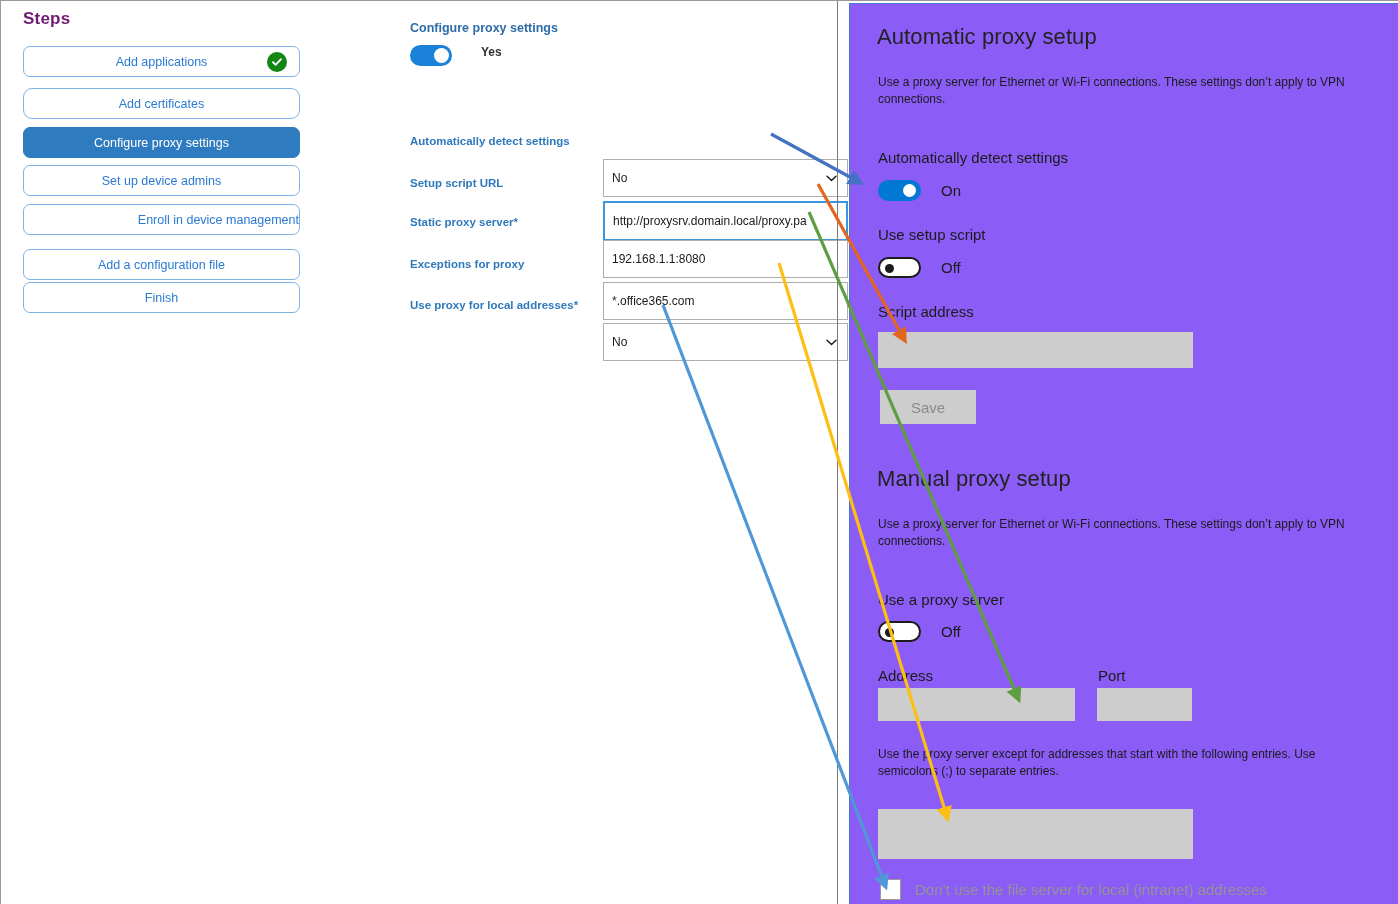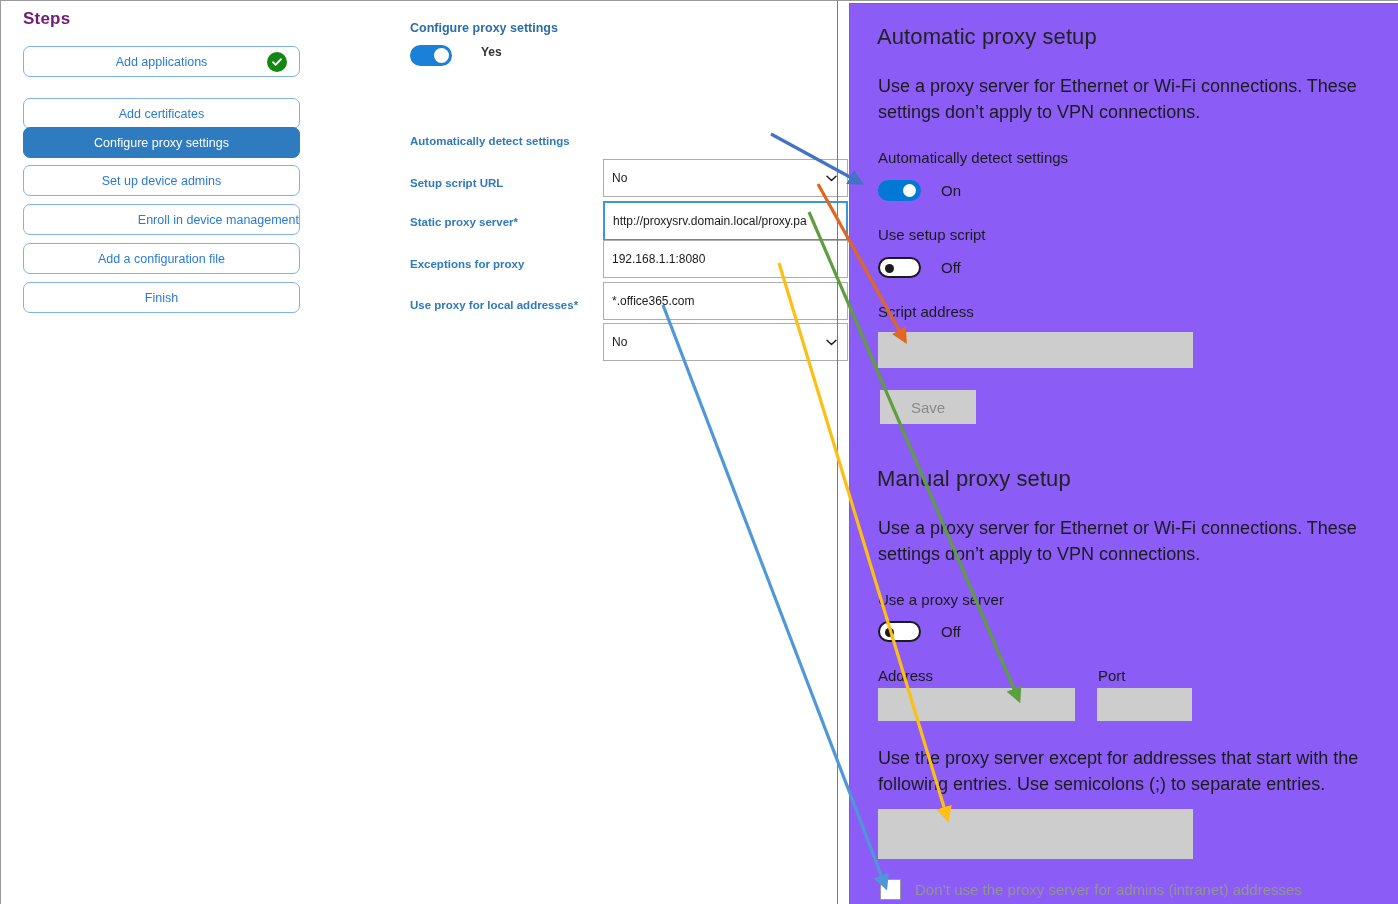--- a/index.html
+++ b/index.html
@@ -54,21 +54,21 @@
   .chev{width:11px;height:7px;flex:none;}
 
   
   #divider-gray{position:absolute;left:836px;top:0;width:1px;height:904px;background:#7a7a7a;}
   #win-panel{
     position:absolute;left:848px;top:2px;width:550px;height:902px;
     background:#8b5cf6;border:1px solid #4a78c8;border-right:none;border-bottom:none;box-sizing:border-box;
     color:#1a1a1a;overflow:hidden;
   }
   .w-h1{position:absolute;left:27px;font-size:22px;font-weight:normal;color:#222;letter-spacing:.1px;}
-  .w-body{position:absolute;left:28px;width:495px;font-size:18px;line-height:1.42;color:#1b1b1b;}
+  .w-body{position:absolute;left:28px;width:495px;font-size:12px;line-height:1.42;color:#1b1b1b;}
   .w-sub{position:absolute;left:28px;font-size:15px;color:#1b1b1b;}
   .w-toggle-row{position:absolute;left:28px;display:flex;align-items:center;gap:20px;}
   .w-tg{width:43px;height:21px;border-radius:11px;position:relative;flex:none;cursor:pointer;box-sizing:border-box;}
   .w-tg.on{background:#0078d4;}
   .w-tg.on .k{position:absolute;top:4px;right:5px;width:13px;height:13px;border-radius:50%;background:#fff;}
   .w-tg.off{background:#fff;border:2px solid #1b1b1b;}
   .w-tg.off .k{position:absolute;top:5px;left:5px;width:9px;height:9px;border-radius:50%;background:#1b1b1b;}
   .w-tg-label{font-size:15px;color:#1b1b1b;}
   .w-box{position:absolute;background:#cdcdcd;}
   .w-savebtn{position:absolute;background:#cdcdcd;display:flex;align-items:center;justify-content:center;font-size:15px;color:#8a8a8a;cursor:pointer;}
@@ -89,37 +89,37 @@
 
     <div class="step-btn" style="top:45px;">
       <span>Add applications</span>
       <span class="step-check">
         <svg width="12" height="12" viewBox="0 0 12 12">
             <path d="M2 6.2 L4.6 8.8 L10 3.2" fill="none" stroke="#ffffff" stroke-width="1.9" stroke-linecap="round" stroke-linejoin="round"></path>
           </svg>
       </span>
     </div>
 
-    <div class="step-btn" style="top:97px;">
+    <div class="step-btn" style="top:87px;border-radius:9px;">
       <span>Add certificates</span>
     </div>
 
     <div class="step-btn active" style="top:126px;">
       <span>Configure proxy settings</span>
     </div>
 
     <div class="step-btn" style="top:164px;">
       <span>Set up device admins</span>
     </div>
 
     <div class="step-btn" style="top:203px;justify-content:flex-end;">
       <span>Enroll in device management</span>
     </div>
 
-    <div class="step-btn" style="top:242px;">
+    <div class="step-btn" style="top:248px;">
       <span>Add a configuration file</span>
     </div>
 
     <div class="step-btn" style="top:281px;">
       <span>Finish</span>
     </div>
   </div>
 
   <div id="form-panel">
     <div id="form-title">Configure proxy settings</div>
@@ -217,21 +217,21 @@
 
     <div class="w-sub" style="left:248px;top:663px;">Port</div>
     <div class="w-box" style="left:247px;top:684px;width:95px;height:33px;"></div>
 
     <div class="w-body" style="top:742px;">Use the proxy server except for addresses that start with the following entries. Use semicolons (;) to separate entries.</div>
     <div class="w-box" style="left:28px;top:805px;width:315px;height:50px;"></div>
   </div>
 
   <div id="chk-row">
     <span id="chk-box"></span>
-    <span id="chk-label">Don’t use the proxy server for admins (intranet) addresses</span>
+    <span id="chk-label">Don’t use the file server for local (intranet) addresses</span>
   </div>
 
   <svg id="arrows" viewBox="0 0 1398 904">
     <defs>
       <marker id="mh0" markerWidth="5" markerHeight="5" refX="3.2" refY="2.5" orient="auto">
           <path d="M0,0 L5,2.5 L0,5 z" fill="#4472c4"></path>
         </marker>
       <marker id="mh1" markerWidth="5" markerHeight="5" refX="3.2" refY="2.5" orient="auto">
           <path d="M0,0 L5,2.5 L0,5 z" fill="#e2661f"></path>
         </marker>

